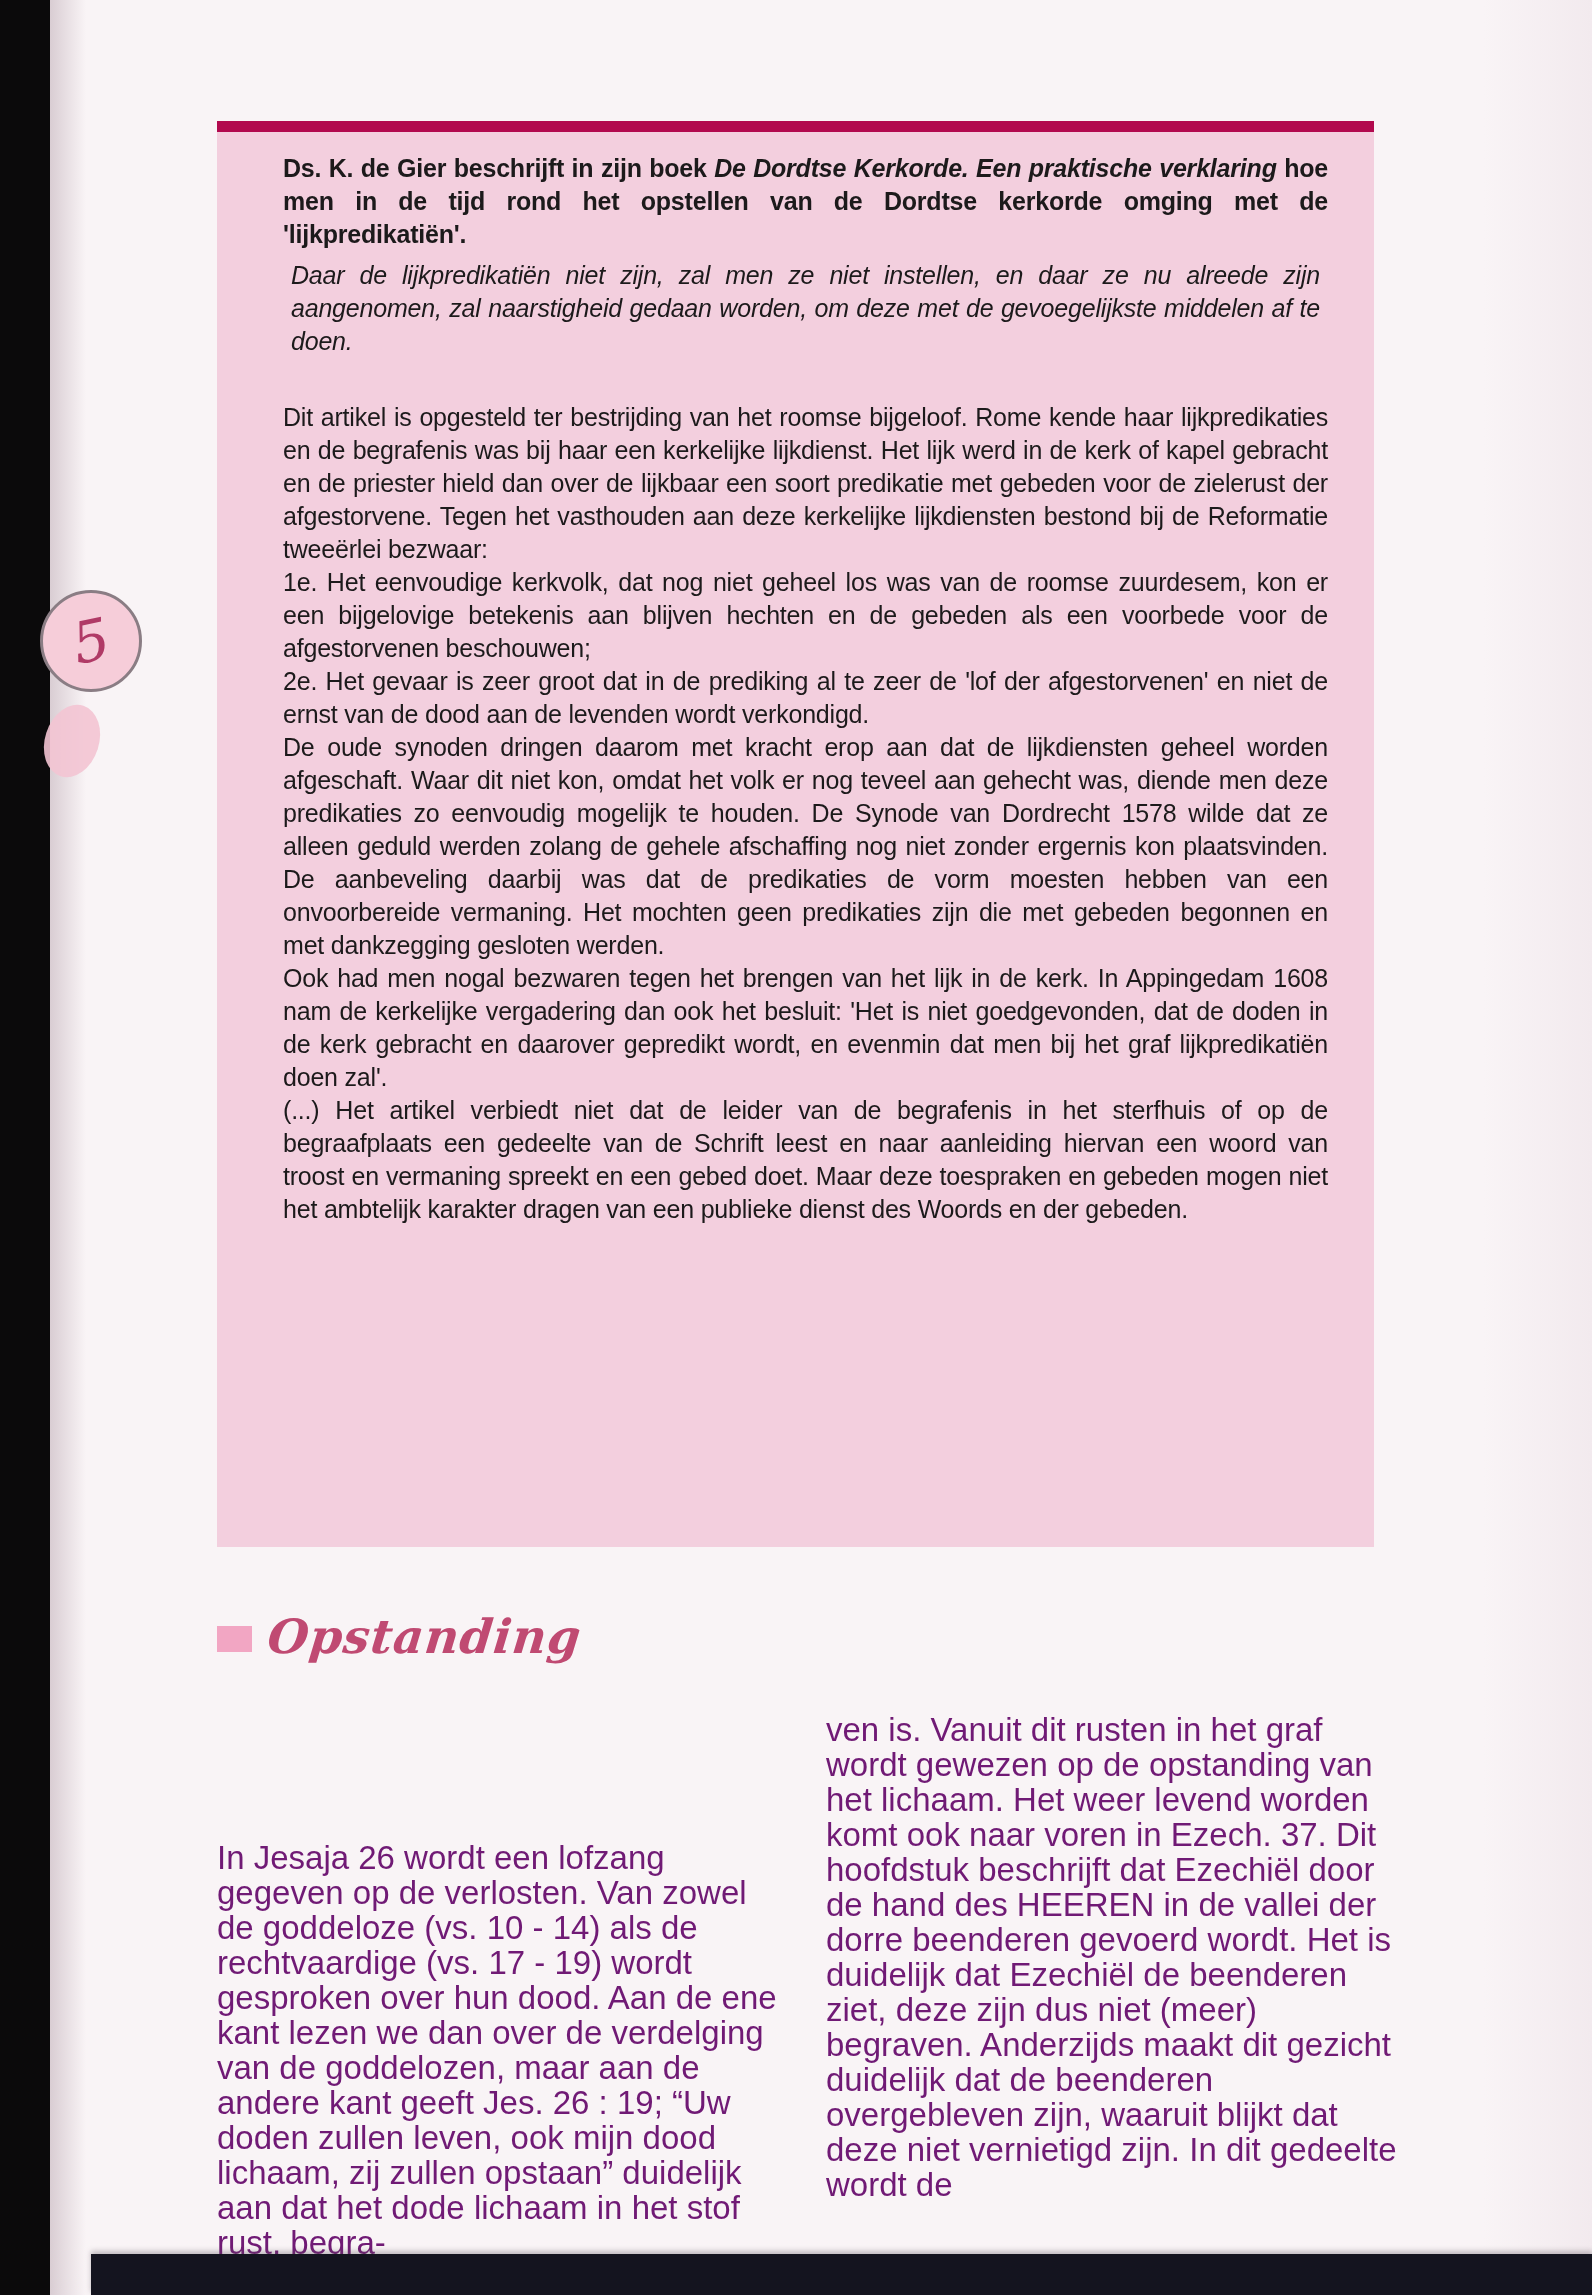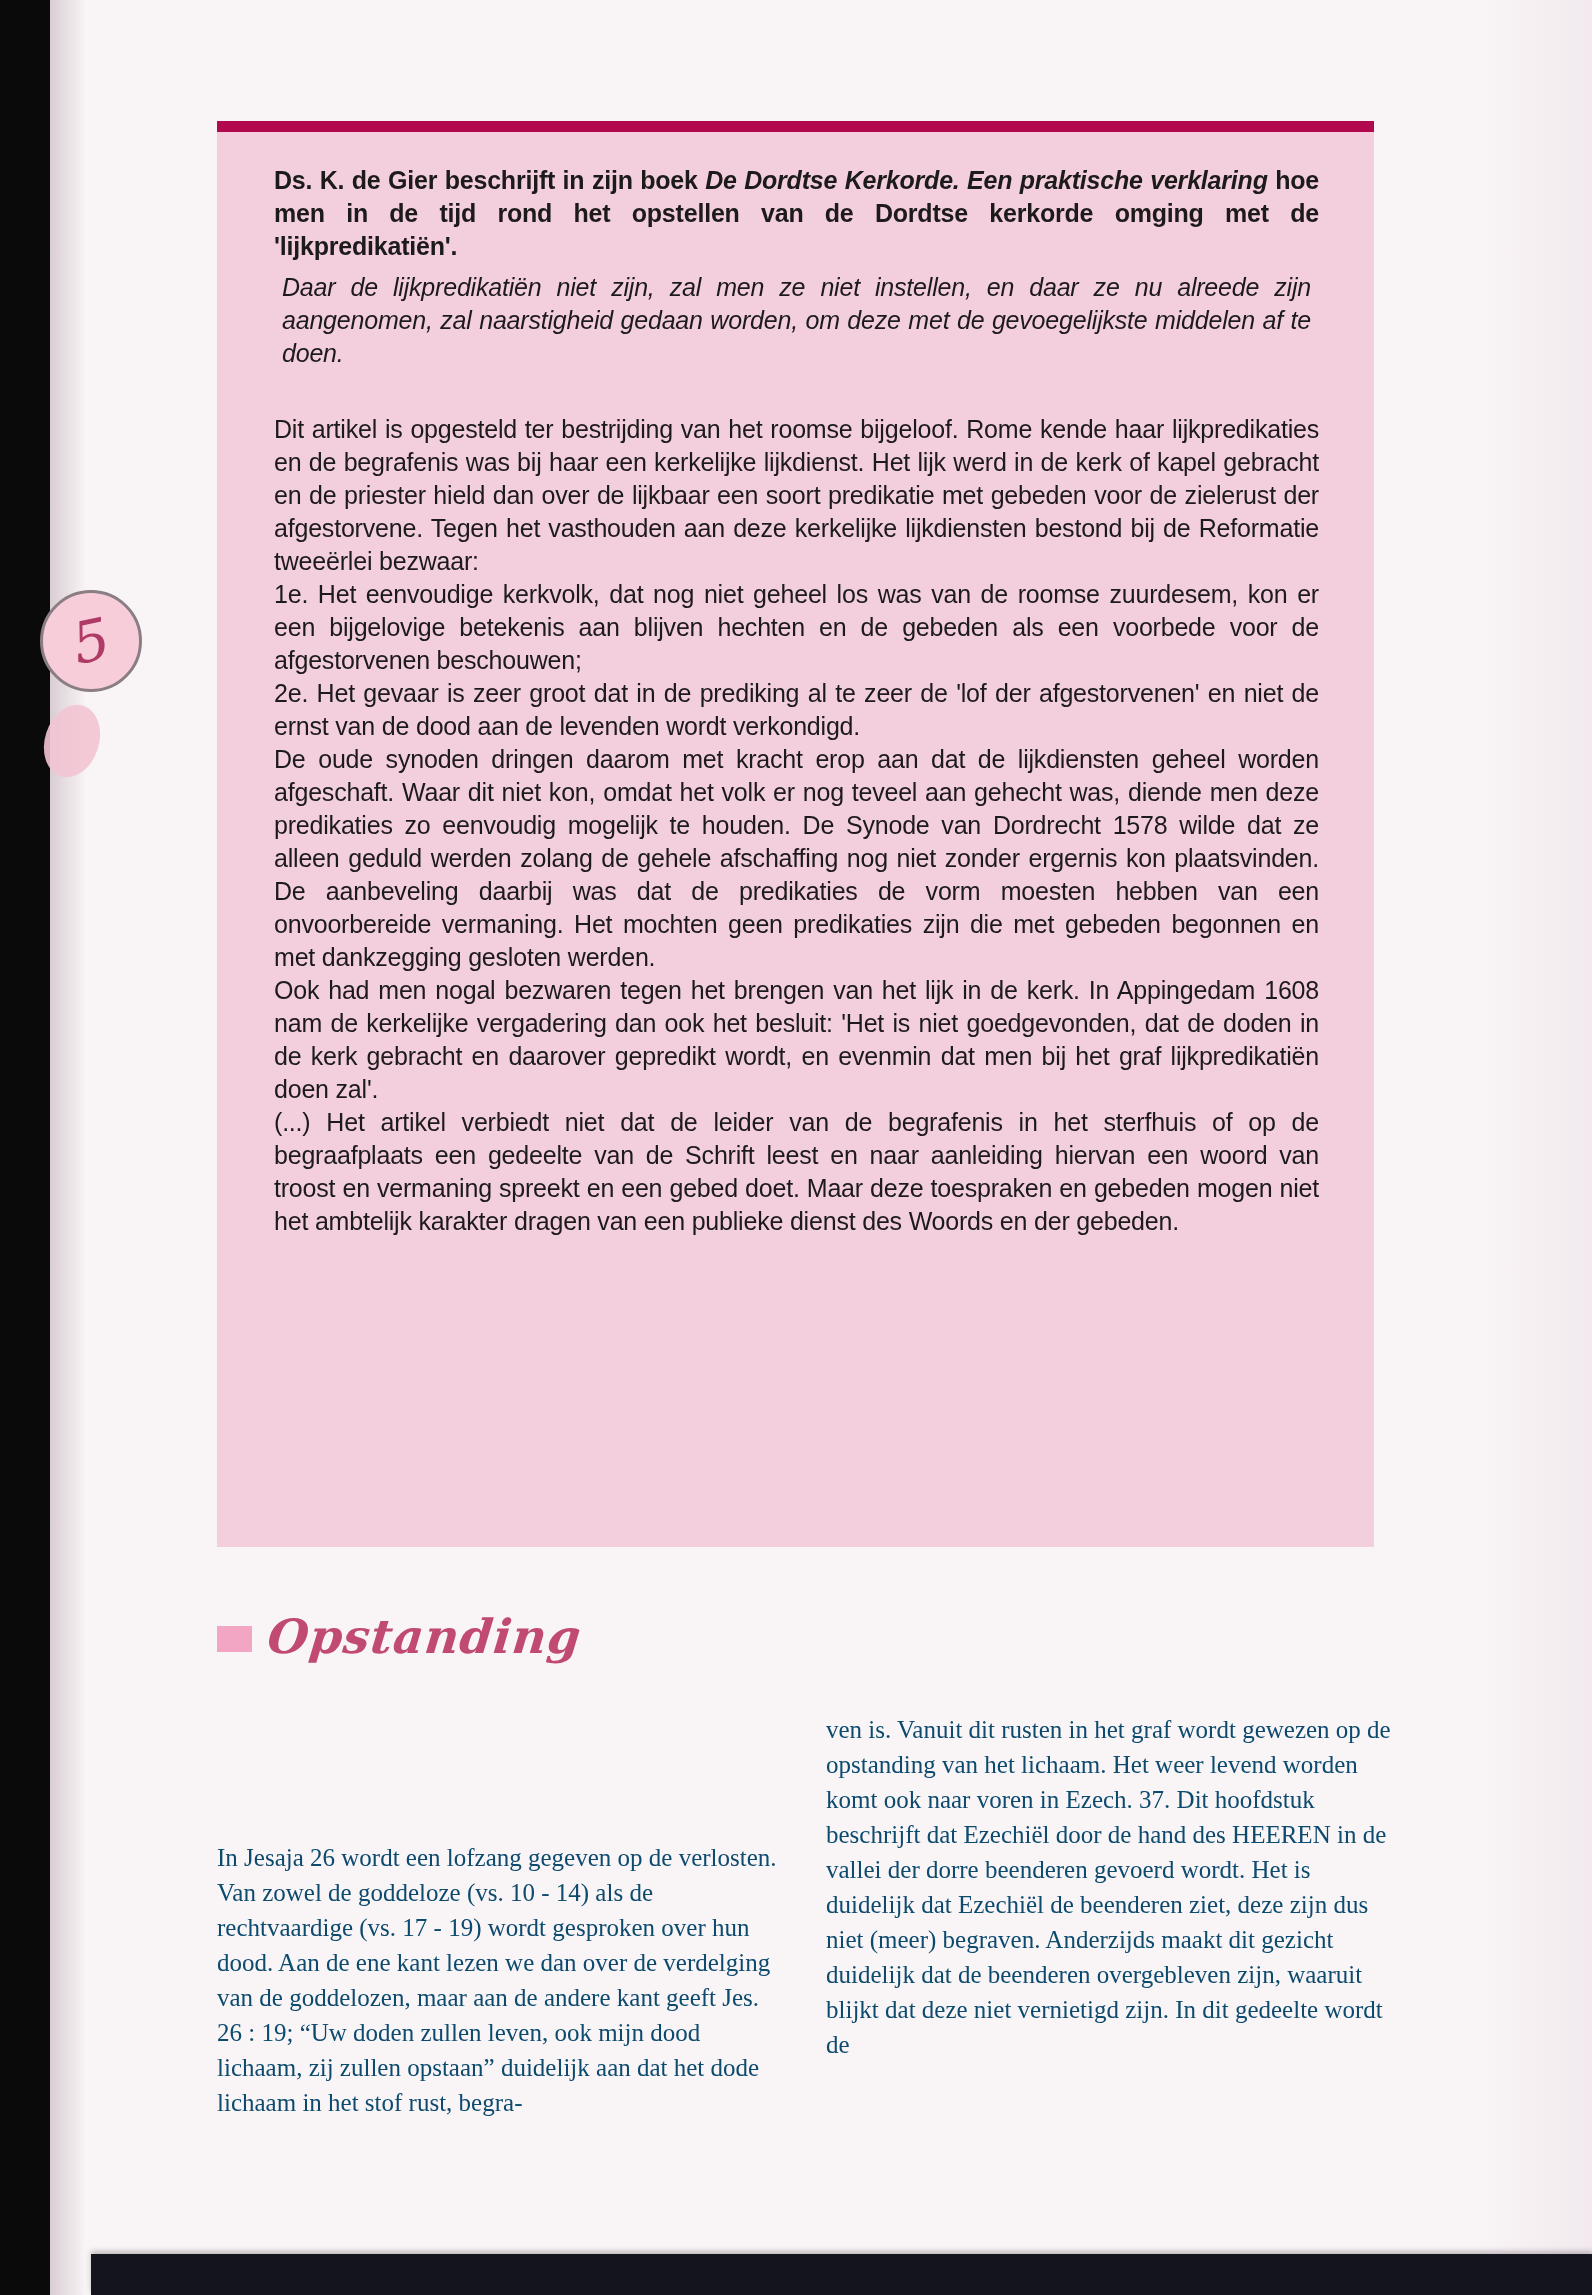--- a/index.html
+++ b/index.html
@@ -19,23 +19,23 @@
   
   .quote-box{
     position:absolute;left:217px;top:121px;width:1157px;height:1426px;
     background:#f3cfde;
   }
   .quote-box .top-bar{
     position:absolute;left:0;top:0;width:100%;height:11.2px;
     background:#b2094e;
   }
   .quote-box .box-content{
-    position:absolute;left:0;top:11.2px;width:100%;
+    position:absolute;left:9px;top:11.2px;width:100%;
     box-sizing:border-box;
-    padding:32px 55px 0 57px;
+    padding:20px 55px 0 57px;
     color:#1c1a1b;
     font-size:25px;line-height:33px;
     letter-spacing:-0.2px;
   }
   .intro{margin:0;font-weight:bold;text-align:justify;}
   .intro em{font-style:italic;}
   .article-title{margin:54px 0 3.5px 0;font-weight:normal;}
   .article-text{margin:8px;font-style:italic;text-align:justify;}
   .commentary{margin-top:43px;text-align:justify;}
   .commentary p{margin:0;}
@@ -51,22 +51,22 @@
   .script-title{
     font-family:"DejaVu Serif",serif;
     font-style:italic;font-weight:bold;
     font-size:47px;color:#c04a72;
     letter-spacing:0.9px;
     transform:skewX(-6deg);
   }
   
   .column{
     position:absolute;
-    font-family:Liberation Serif, serif;
-    font-size:25px;line-height:35px;color:#0c4a6e;
+    font-family:Liberation Sans, sans-serif;
+    font-size:33px;line-height:35px;color:#701a75;
     text-align:left;
   }
   .column.left{left:217px;top:1840px;width:570px;}
   .column.right{left:826px;top:1712px;width:578px;}
   
   .sticker{
     position:absolute;left:40px;top:590px;width:102px;height:102px;
     border-radius:50%;
     background:#f6cdd9;
     border:3.5px solid #8a7d84;

